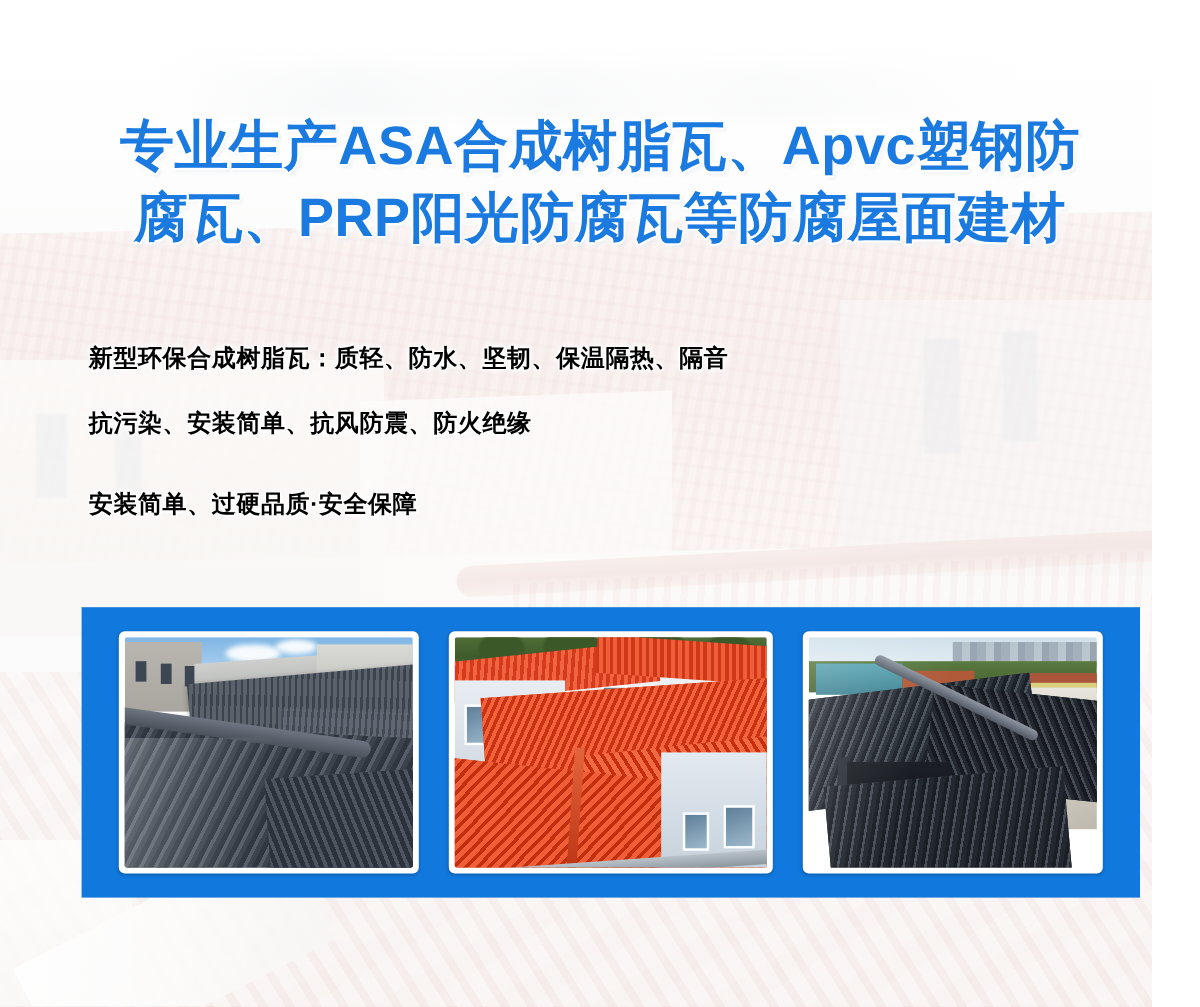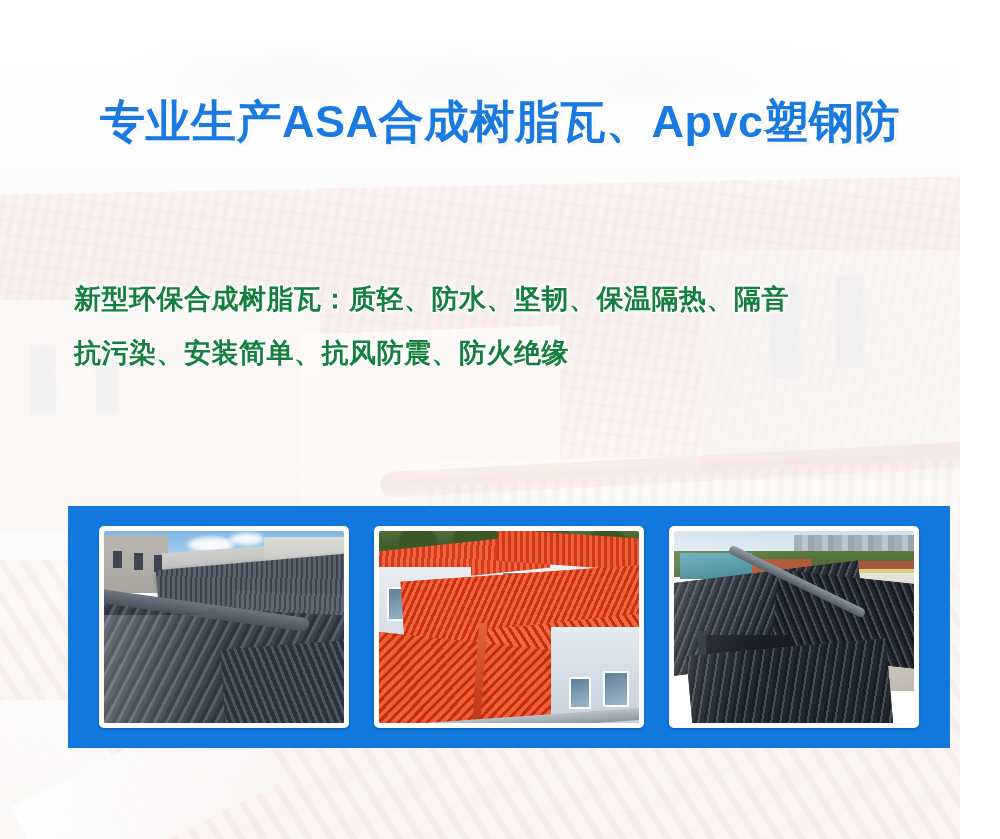--- a/index.html
+++ b/index.html
@@ -150,24 +150,24 @@
     white-space:nowrap;
   }
 
   
   .subtitle {
     position:absolute; left:74px; top:272px; width:900px;
     z-index:5;
   }
   .subtitle .sub-line {
     display:block;
-    font-size:27px;
+    font-size:20px;
     font-weight:bold;
     line-height:54px;
-    color:#15803d;
+    color:#000000;
     letter-spacing:.5px;
     text-shadow:
       0 0 5px #ffffff, 0 0 5px #ffffff, 0 0 9px #ffffff,
       1px 1px 0 rgba(255,255,255,.9), -1px -1px 0 rgba(255,255,255,.9),
       1px -1px 0 rgba(255,255,255,.9), -1px 1px 0 rgba(255,255,255,.9);
     white-space:nowrap;
   }
   .subtitle .sub-line.gap-top { margin-top:14px; }
 
   
@@ -461,25 +461,27 @@
     <div class="bg-ridge"></div>
     <div class="bg-roof-lower"></div>
     <div class="bg-tiles-bottom"></div>
     <div class="bg-eave2"></div>
     <div class="bg-eave"></div>
     <div class="bg-veil"></div>
   </div>
 
   <div class="headline">
     <span class="hl-line">专业生产ASA合成树脂瓦、Apvc塑钢防</span>
+    <span class="hl-line">腐瓦、PRP阳光防腐瓦等防腐屋面建材</span>
   </div>
 
   <div class="subtitle">
     <span class="sub-line">新型环保合成树脂瓦：质轻、防水、坚韧、保温隔热、隔音</span>
     <span class="sub-line">抗污染、安装简单、抗风防震、防火绝缘</span>
+    <span class="sub-line gap-top">安装简单、过硬品质·安全保障</span>
   </div>
 
   <div class="gallery">
 
     <div class="photo">
       <div class="photo-inner">
         <div class="p1-sky"></div>
         <div class="p1-cloud" style="left:84px;  top:6px;  width:46px; height:15px;"></div>
         <div class="p1-cloud" style="left:126px; top:2px;  width:34px; height:12px;"></div>
         <div class="p1-cloud" style="left:182px; top:10px; width:30px; height:10px;"></div>

